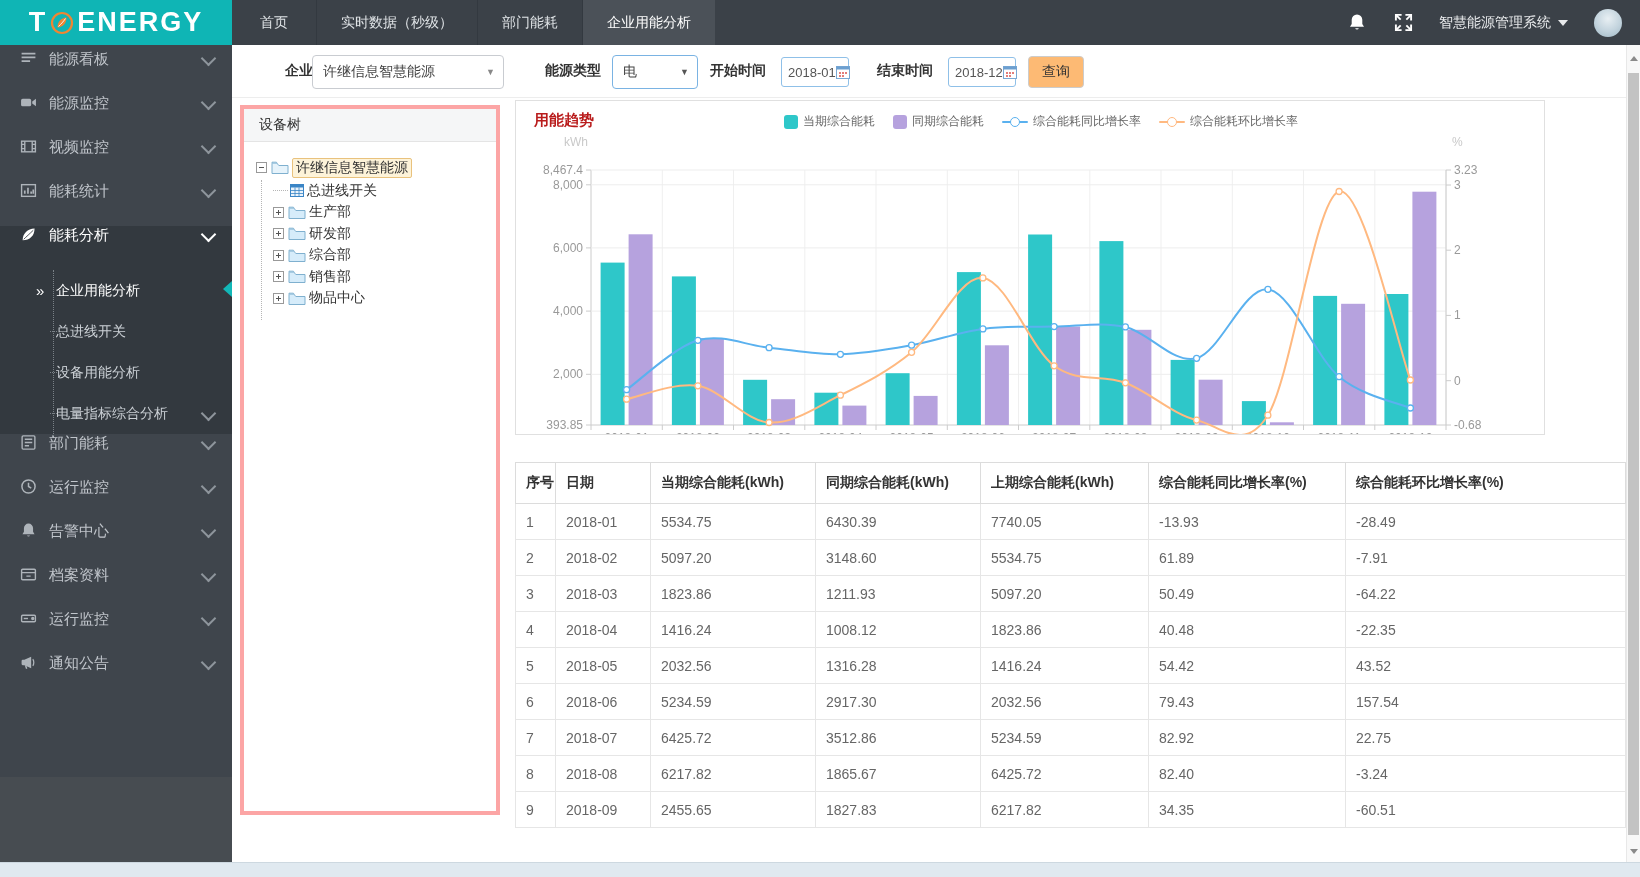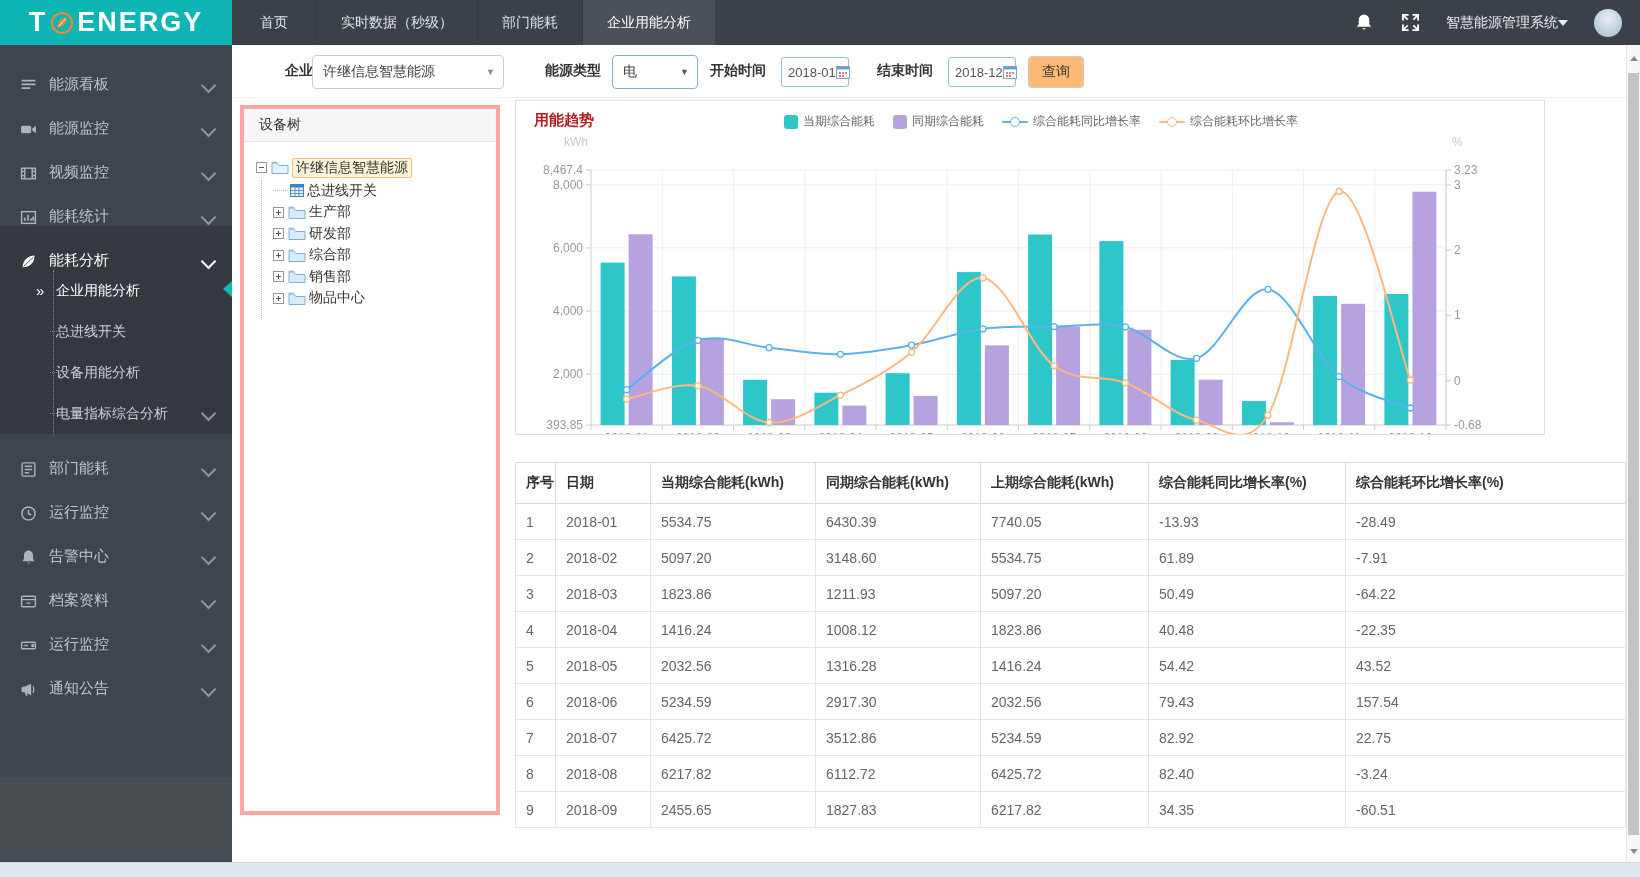--- a/index.html
+++ b/index.html
@@ -7,27 +7,27 @@
   
   .header{position:absolute;left:0;top:0;width:1640px;height:45px;background:#3b4148;display:flex;align-items:stretch;z-index:5;}
   .logo{width:232px;background:#0fb5b5;display:flex;align-items:center;justify-content:center;gap:2px;color:#fff;font-weight:bold;font-size:27px;letter-spacing:2px;}
   .logo .at{display:inline-flex;margin:0 1px;}
   .nav{display:flex;align-items:stretch;}
   .nav-item{display:flex;align-items:center;padding:0 24px;color:#dfe3e6;font-size:14px;cursor:pointer;border-left:1px solid #333940;}
   .nav-item:first-child{border-left:none;padding:0 28px;}
   .nav-item.active{background:#4b5158;color:#fff;}
   .header-right{margin-left:auto;display:flex;align-items:center;gap:26px;padding-right:18px;color:#e8eaec;}
   .hicon{width:20px;height:20px;display:inline-flex;align-items:center;justify-content:center;cursor:pointer;}
-  .sysname{font-size:14px;display:flex;align-items:center;cursor:pointer;}
+  .sysname{font-size:14px;display:flex;align-items:center;gap:7px;cursor:pointer;}
   .caret-down{width:0;height:0;border-left:5px solid transparent;border-right:5px solid transparent;border-top:6px solid #e8eaec;}
   .avatar{width:28px;height:28px;border-radius:50%;background:radial-gradient(circle at 50% 35%,#e8eff3 0%,#c2d3dd 55%,#9fb7c4 100%);cursor:pointer;}
   
   .sidebar{position:absolute;left:0;top:45px;width:232px;height:817px;background:#3f454c;color:#c0c5cb;}
   .side-list{padding-top:5px;}
-  .grp{height:44px;display:flex;align-items:flex-end;padding:0 18px 0 20px;font-size:15px;cursor:pointer;}
+  .grp{height:44px;display:flex;align-items:flex-start;padding:0 18px 0 20px;font-size:15px;cursor:pointer;}
   .grp .gi{width:17px;height:17px;margin-right:12px;display:inline-flex;color:#aeb4ba;flex:none;}
   .grp .chev{margin-left:auto;color:#8e959c;}
   .expanded-block{background:#33393f;}
   .grp.active{color:#fff;}
   .grp.active .gi,.grp.active .chev{color:#fff;}
   .sub{height:41px;display:flex;align-items:center;padding-left:56px;font-size:14px;color:#ccd1d6;cursor:pointer;position:relative;}
   .sub .chev{margin-left:auto;margin-right:18px;color:#8e959c;}
   .sub.active{color:#fff;}
   .sub .mark{position:absolute;left:36px;color:#fff;font-size:15px;}
   .sub .stub{position:absolute;left:50px;width:7px;height:1px;border-top:1px dotted #7a8187;}
@@ -621,21 +621,21 @@
           <td>6425.72</td>
           <td>3512.86</td>
           <td>5234.59</td>
           <td>82.92</td>
           <td>22.75</td>
         </tr>
       <tr>
           <td>8</td>
           <td>2018-08</td>
           <td>6217.82</td>
-          <td>6112.72</td>
+          <td>1865.67</td>
           <td>6425.72</td>
           <td>82.40</td>
           <td>-3.24</td>
         </tr>
       <tr>
           <td>9</td>
           <td>2018-09</td>
           <td>2455.65</td>
           <td>1827.83</td>
           <td>6217.82</td>

